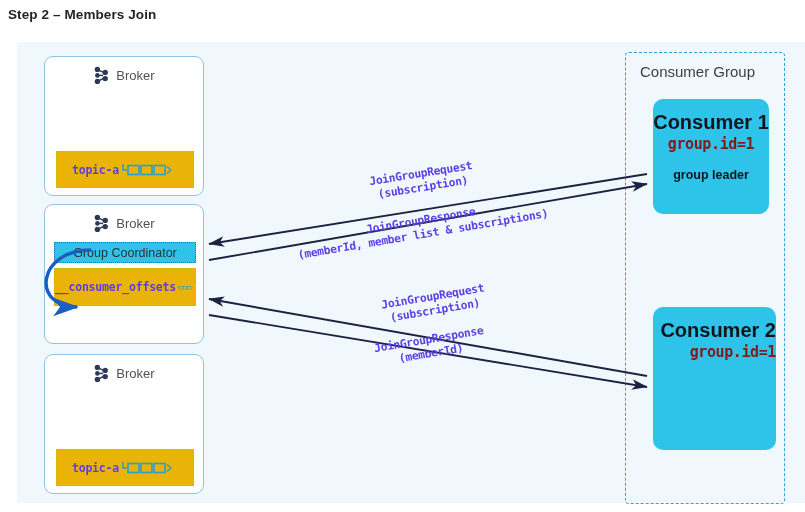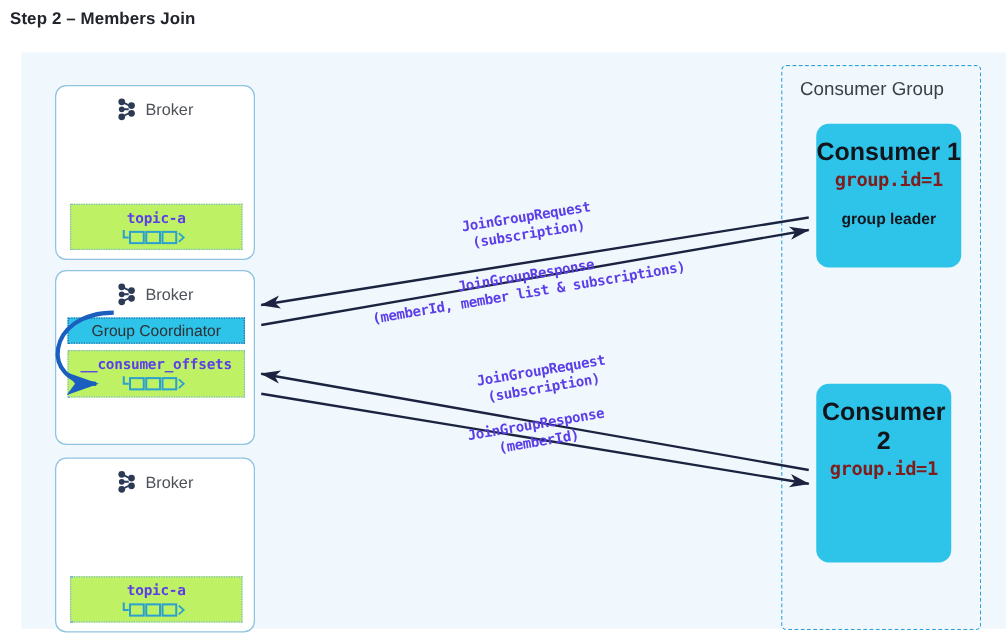--- a/index.html
+++ b/index.html
@@ -24,40 +24,39 @@
     background: #f1f8fd;
   }
 
   
   .broker {
     position: absolute;
     background: #ffffff;
     border: 1.5px solid #8fc3e0;
     border-radius: 9px;
     box-sizing: border-box;
-    margin-top: 12px;
   }
   .broker-head {
     position: absolute; left: 0; right: 0; top: 9px;
     display: flex; align-items: center; justify-content: center;
     gap: 6px;
   }
   .kafka-icon { display: block; }
   .broker-label {
     font-size: 13px; color: #4d5258;
     font-family: "Liberation Sans", sans-serif;
   }
 
   
   .topic-panel {
     position: absolute;
     border: 1.3px dotted #7fb7d8;
     box-sizing: border-box;
-    background: #bef264;
-    display: flex; flex-direction: column;
+    background: #eab308;
+    display: flex; flex-direction: row;
     align-items: center; justify-content: center;
     gap: 1px;
   }
   .topic-name {
     font-family: "DejaVu Sans Mono", monospace;
     font-size: 11.5px; font-weight: bold; color: #5b3ee8;
     letter-spacing: -0.2px;
     white-space: nowrap;
   }
   .partitions { display:block; }
@@ -238,21 +237,21 @@
 
     <div class="consumer-group" style="left:608px; top:10px; width:160px; height:452px;padding-left:28px;">
       <div class="cg-title">Consumer Group</div>
 
       <div class="consumer" style="left:27px; top:46px; width:116px; height:115px;">
         <div class="consumer-name">Consumer 1</div>
         <div class="consumer-groupid">group.id=1</div>
         <div class="consumer-role">group leader</div>
       </div>
 
-      <div class="consumer" style="left:27px; top:254px; width:108px; height:143px;">
+      <div class="consumer" style="left:27px; top:254px; width:123px; height:143px;text-align:right;">
         <div class="consumer-name">Consumer 2</div>
         <div class="consumer-groupid">group.id=1</div>
       </div>
     </div>
 
     <svg class="overlay" viewBox="0 0 788 461">
       <defs>
         <marker id="ah" markerWidth="9" markerHeight="9" refX="8" refY="3.1" orient="auto" markerUnits="strokeWidth">
           <path d="M0,0.3 L8.4,3.1 L0,5.9 L2.2,3.1 Z" fill="#1b2340"></path>
         </marker>

